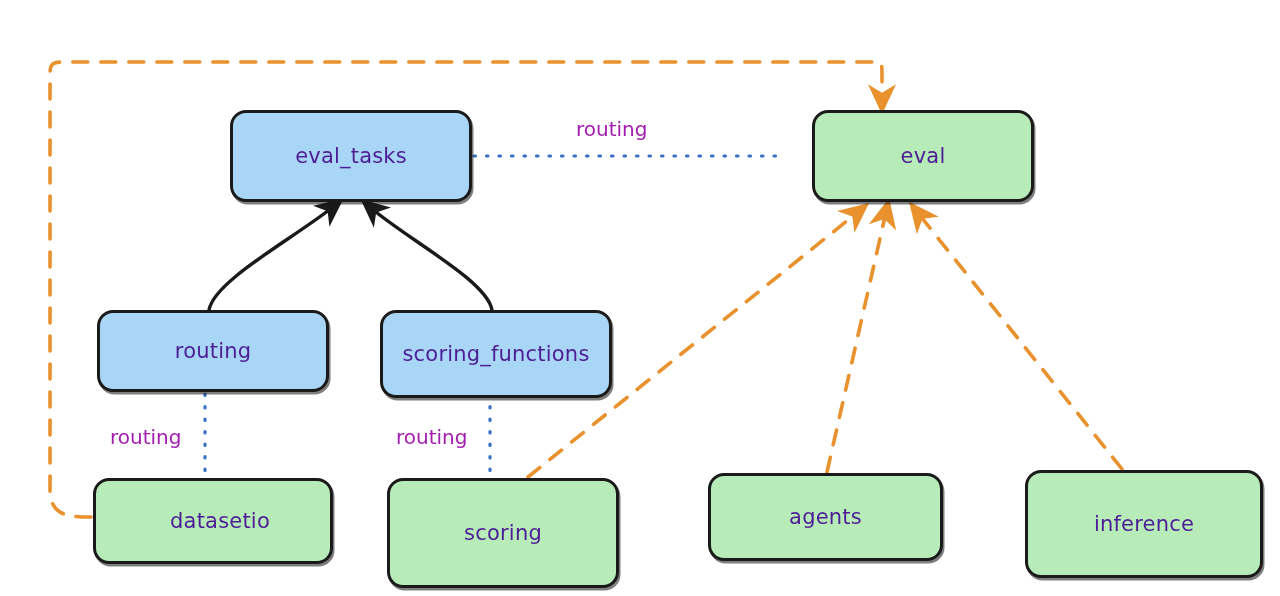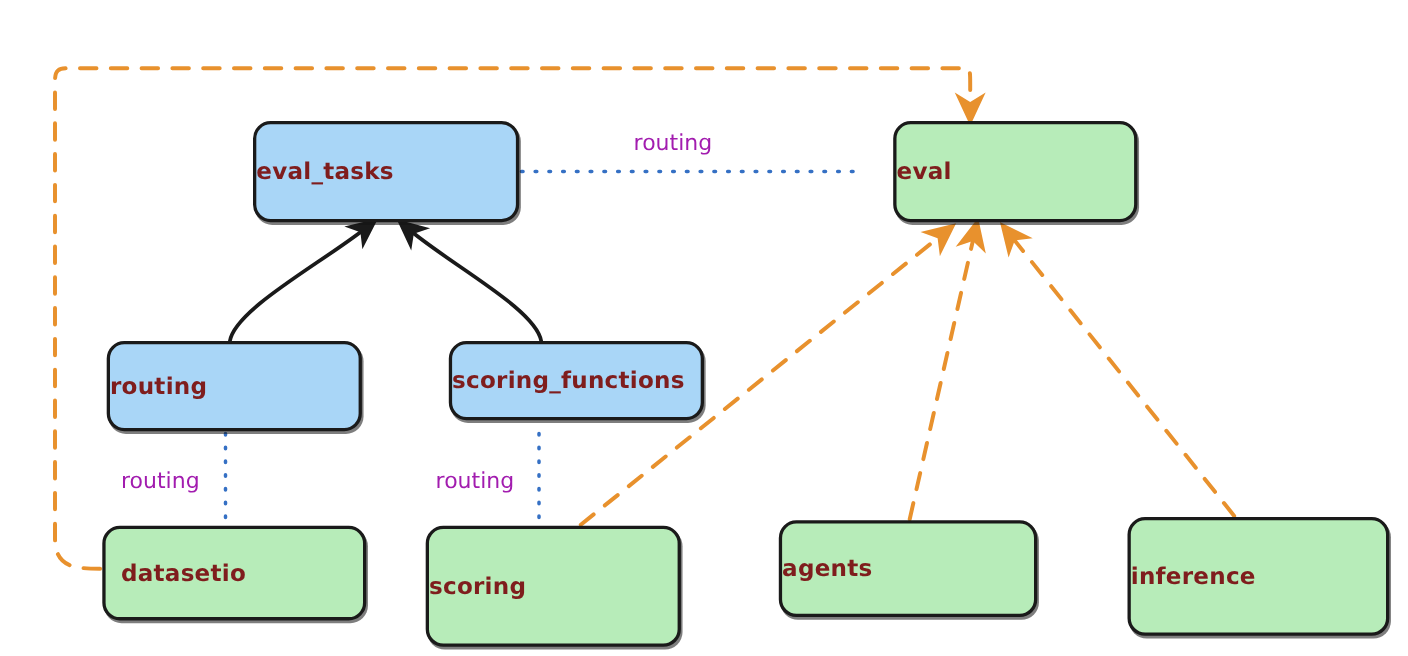--- a/index.html
+++ b/index.html
@@ -8,25 +8,24 @@
     font-family:"DejaVu Sans", sans-serif;
     overflow:hidden;position:relative;
   }
   #stage{position:absolute;left:0;top:0;width:1280px;height:596px;}
   #edges{position:absolute;left:0;top:0;width:1280px;height:596px;pointer-events:none;}
   .node{
     position:absolute;
     box-sizing:border-box;
     border:3px solid #1a1a1a;
     border-radius:16px;
-    display:flex;align-items:center;
-    font-size:21px;color:#7f1d1d;
+    display:flex;align-items:center;justify-content:center;
+    font-size:21px;color:#4c1d95;
     letter-spacing:.2px;
     box-shadow:1.5px 2.5px 0 rgba(20,20,20,.55);
-    font-weight:bold;
   }
   .node.blue{background:#a9d6f7;}
   .node.green{background:#b7ecb9;}
   .node-label{pointer-events:none;white-space:nowrap;}
   .edge-label{
     position:absolute;
     font-size:20px;
     color:#a21caf;
     white-space:nowrap;
   }
@@ -82,21 +81,21 @@
   </div>
 
   <div class="node green" style="left:812px;top:110px;width:222px;height:92px;">
     <span class="node-label">eval</span>
   </div>
 
   <div class="node blue" style="left:97px;top:310px;width:232px;height:82px;">
     <span class="node-label">routing</span>
   </div>
 
-  <div class="node blue" style="left:380px;top:310px;width:232px;height:72px;margin-left:28px;">
+  <div class="node blue" style="left:380px;top:310px;width:232px;height:88px;">
     <span class="node-label">scoring_functions</span>
   </div>
 
   <div class="node green" style="left:93px;top:478px;width:240px;height:86px;padding-left:14px;">
     <span class="node-label">datasetio</span>
   </div>
 
   <div class="node green" style="left:387px;top:478px;width:232px;height:110px;">
     <span class="node-label">scoring</span>
   </div>

